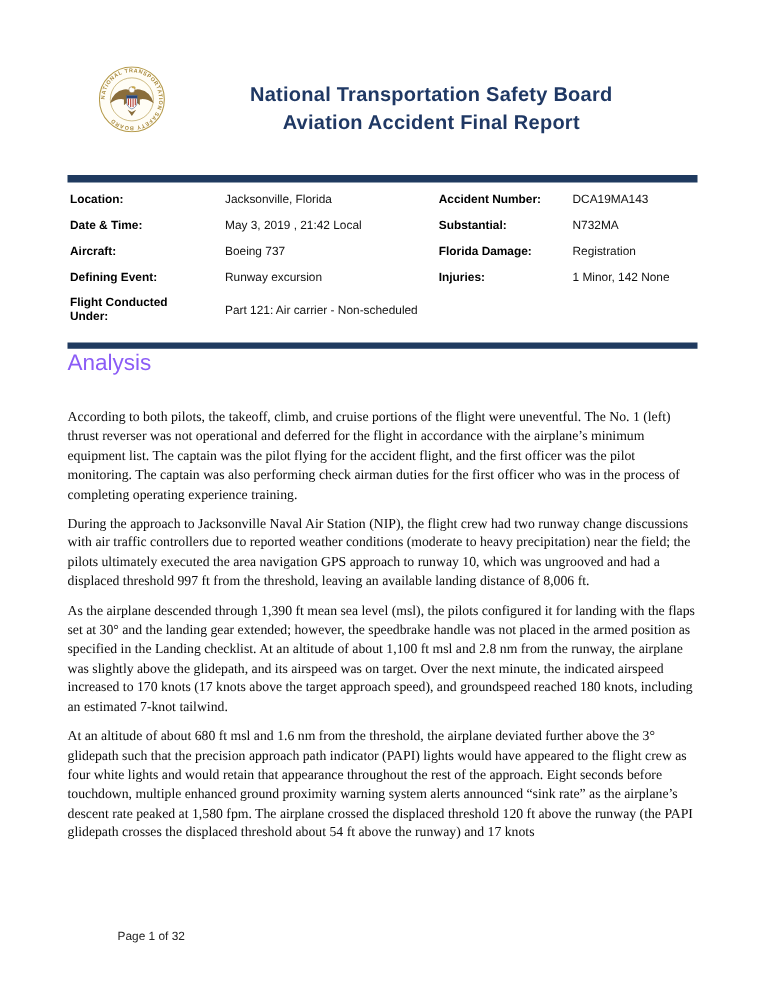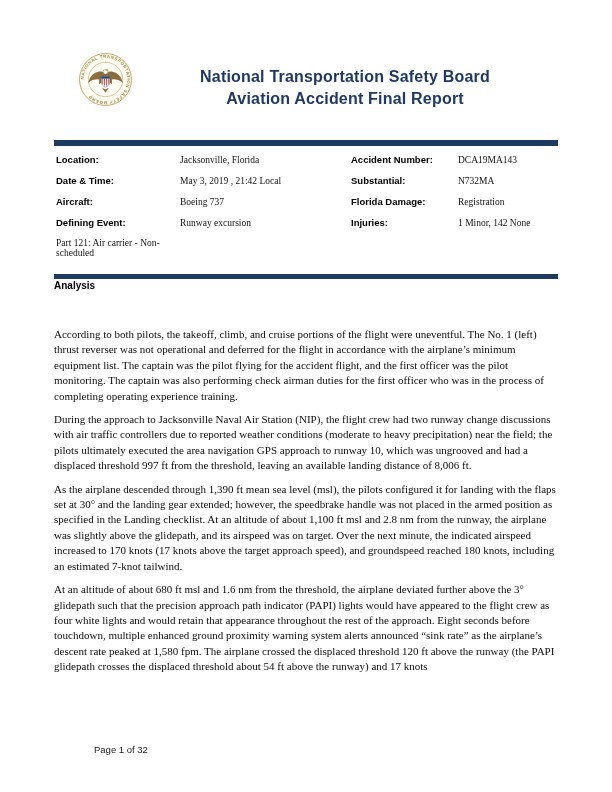--- a/index.html
+++ b/index.html
@@ -38,29 +38,29 @@
   .info-row {
     display:grid;
     grid-template-columns:124px 171px 107px 1fr;
     align-items:center;
     min-height:21px;
     font-size:9.5px;
     color:#111;
     padding-left:2px;
   }
   .info-row .lbl { font-weight:bold; color:#000; }
-  .info-row .val { color:#111;font-family:Liberation Serif, serif; }
+  .info-row .val { color:#111; }
   .info-row.tall { min-height:30px; }
   .info-row.tall .lbl span { display:inline-block; max-width:88px; line-height:11.5px; }
 
   
   .section-heading {
     position:absolute; left:54px; top:280px;
-    font-size:10px; font-weight:bold;
-    color:#000000;
+    font-size:18px; font-weight:normal;
+    color:#8b5cf6;
   }
   .body-text {
     position:absolute; left:54px; top:327px; width:505px;
     font-family:"Liberation Serif", serif;
     font-size:11px;
     line-height:15.4px;
     color:#0b0b0b;
   }
   .body-text p { margin-bottom:8px; }
 
@@ -121,20 +121,21 @@
         <div class="lbl">Florida Damage:</div>
         <div class="val">Registration</div>
       </div>
       <div class="info-row">
         <div class="lbl">Defining Event:</div>
         <div class="val">Runway excursion</div>
         <div class="lbl">Injuries:</div>
         <div class="val">1 Minor, 142 None</div>
       </div>
       <div class="info-row tall">
+        <div class="lbl"><span>Flight Conducted Under:</span></div>
         <div class="val">Part 121: Air carrier - Non-scheduled</div>
         <div class="lbl"></div>
         <div class="val"></div>
       </div>
     </div>
     <div class="bar bottom"></div>
   </div>
 
   <div class="section-heading">Analysis</div>
 

